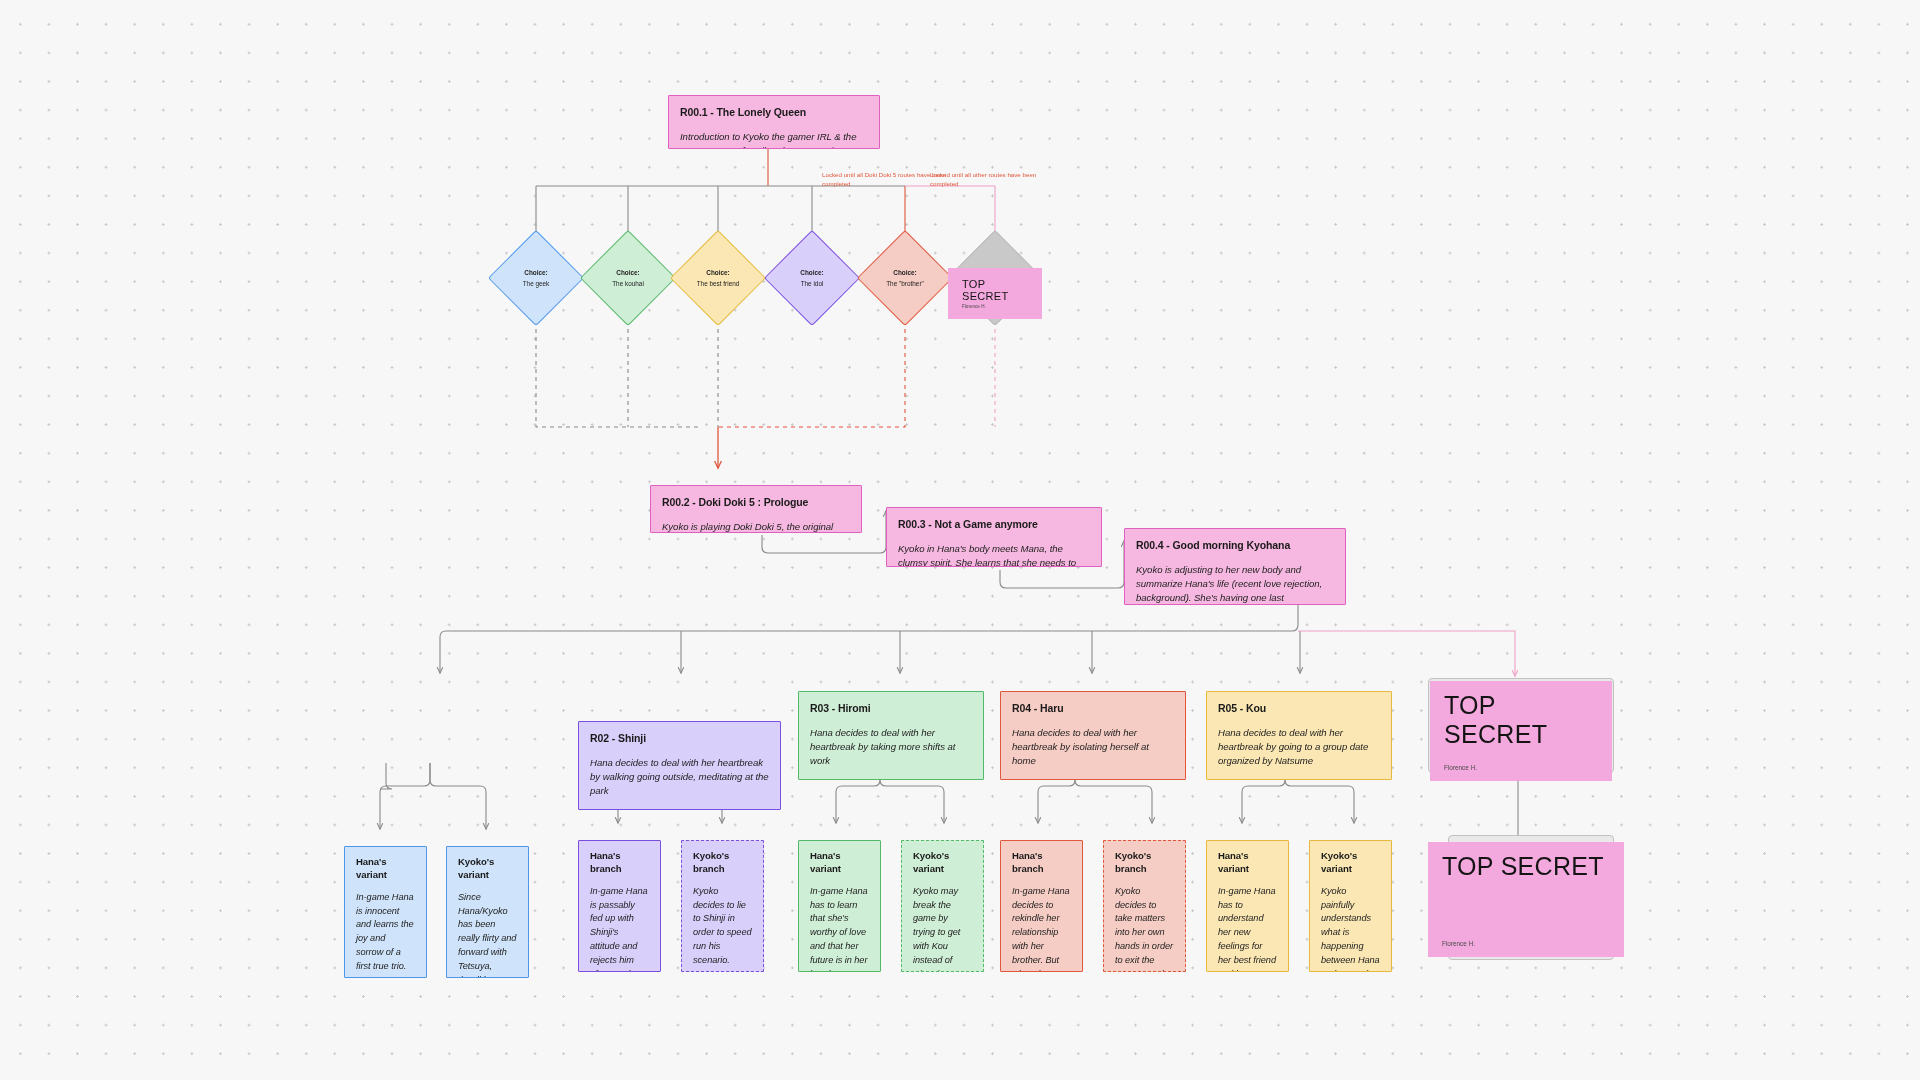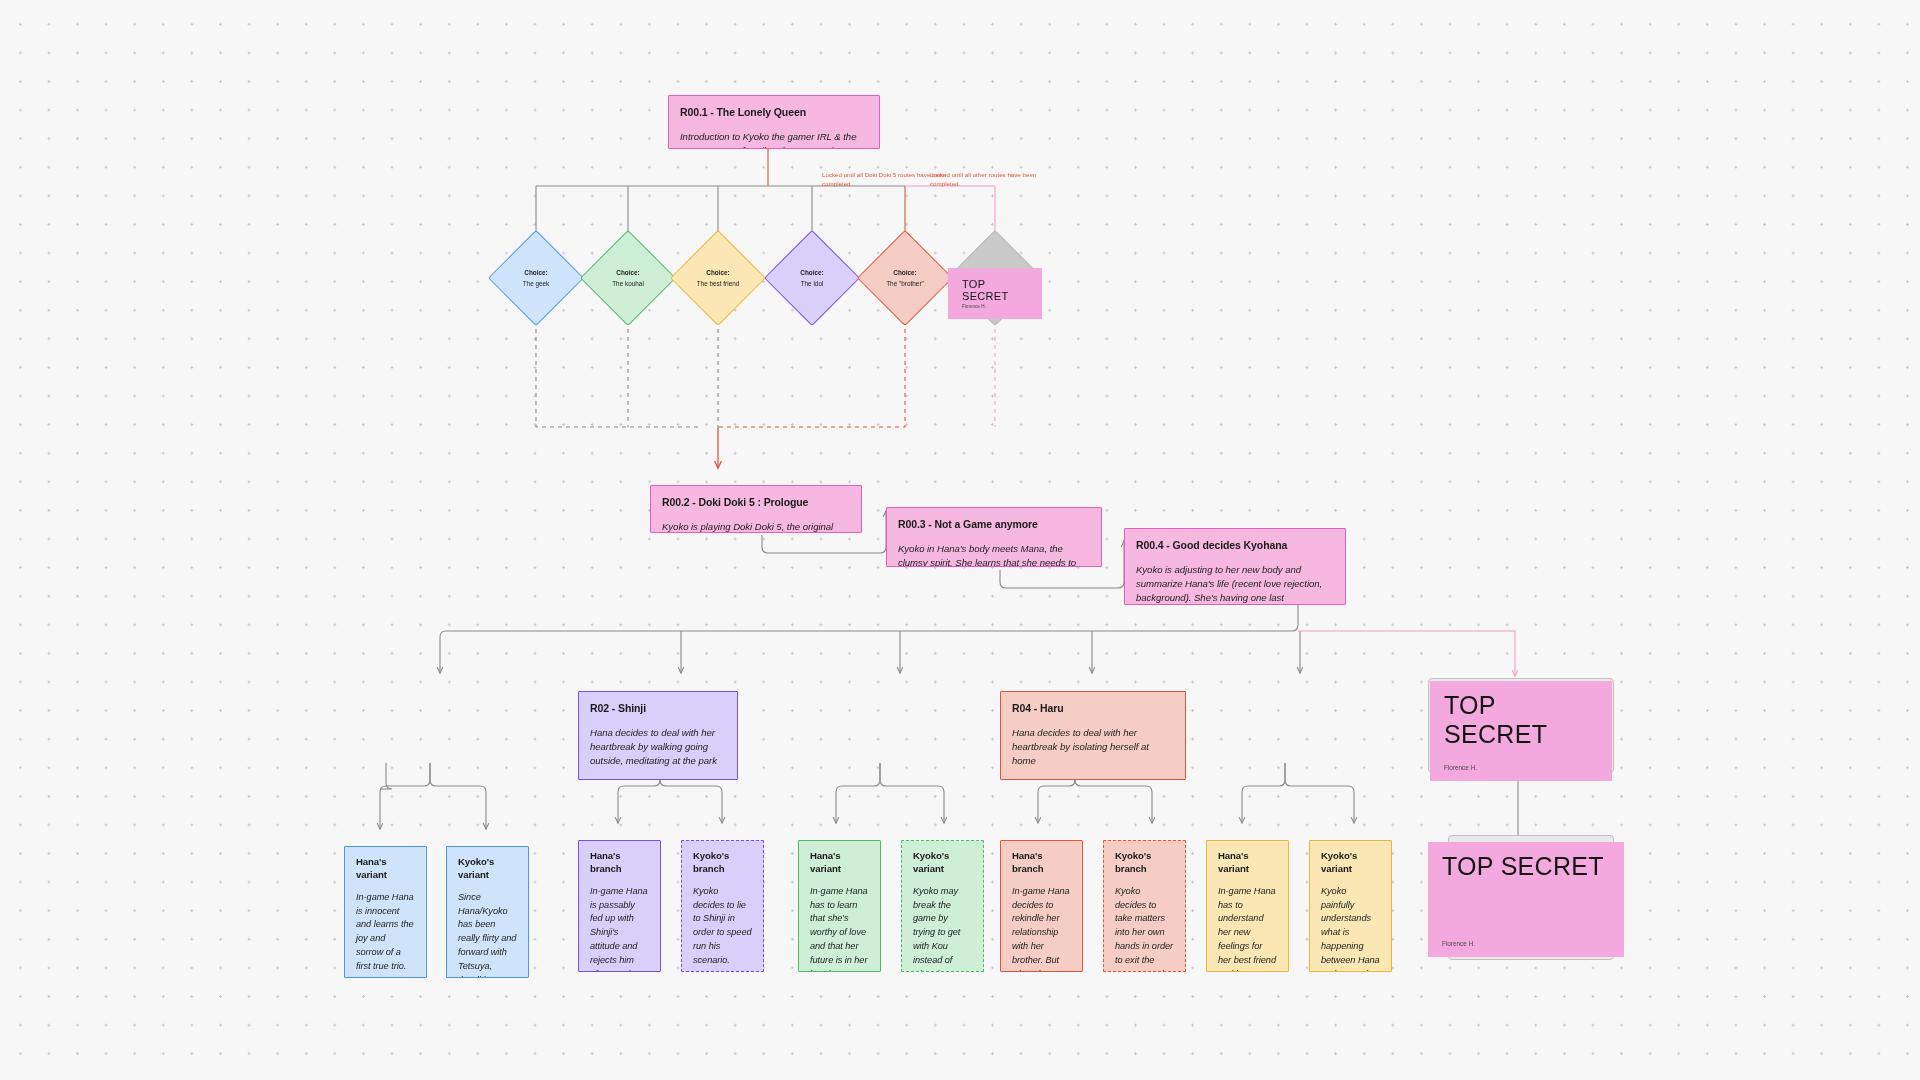--- a/index.html
+++ b/index.html
@@ -281,36 +281,44 @@
     <div class="title">R00.2 - Doki Doki 5 : Prologue</div>
     <div class="body">Kyoko is playing Doki Doki 5, the original plot and the trio is introduced. Then suddenly, she gets absorbed into the game.</div>
   </div>
 
   <div class="node c-pink" style="left:886px; top:490px; width:216px; height:60px;">
     <div class="title">R00.3 - Not a Game anymore</div>
     <div class="body">Kyoko in Hana's body meets Mana, the clumsy spirit. She learns that she needs to complete the game to exit to her reality.</div>
   </div>
 
   <div class="node c-pink" style="left:1124px; top:511px; width:222px; height:77px;">
-    <div class="title">R00.4 - Good decides Kyohana</div>
+    <div class="title">R00.4 - Good morning Kyohana</div>
     <div class="body">Kyoko is adjusting to her new body and summarize Hana's life (recent love rejection, background). She's having one last conversation with Mana before being thrown in her love interest's route.</div>
   </div>
 
 
-  <div class="node c-purple" style="left:578px; top:674px; width:160px; height:89px;">
+  <div class="node c-purple" style="left:578px; top:704px; width:203px; height:89px;">
     <div class="title">R02 - Shinji</div>
     <div class="body">Hana decides to deal with her heartbreak by walking going outside, meditating at the park</div>
   </div>
 
+  <div class="node c-green" style="left:798px; top:674px; width:186px; height:89px;">
+    <div class="title">R03 - Hiromi</div>
+    <div class="body">Hana decides to deal with her heartbreak by taking more shifts at work</div>
+  </div>
 
   <div class="node c-red" style="left:1000px; top:674px; width:186px; height:89px;">
     <div class="title">R04 - Haru</div>
     <div class="body">Hana decides to deal with her heartbreak by isolating herself at home</div>
   </div>
 
+  <div class="node c-yellow" style="left:1206px; top:674px; width:186px; height:89px;">
+    <div class="title">R05 - Kou</div>
+    <div class="body">Hana decides to deal with her heartbreak by going to a group date organized by Natsume</div>
+  </div>
 
   <div class="ghost" style="left:1428px; top:678px; width:186px; height:95px;"></div>
   <div class="secret" style="left:1430px; top:681px; width:182px; height:100px;">
     <div class="stext">TOP SECRET</div>
     <div class="sauthor">Florence H.</div>
   </div>
 
   <div class="node variant c-blue" style="left:344px; top:829px; width:83px; height:132px;">
     <div class="title">Hana's variant</div>
     <div class="body">In-game Hana is innocent and learns the joy and sorrow of a first true trio.</div>

